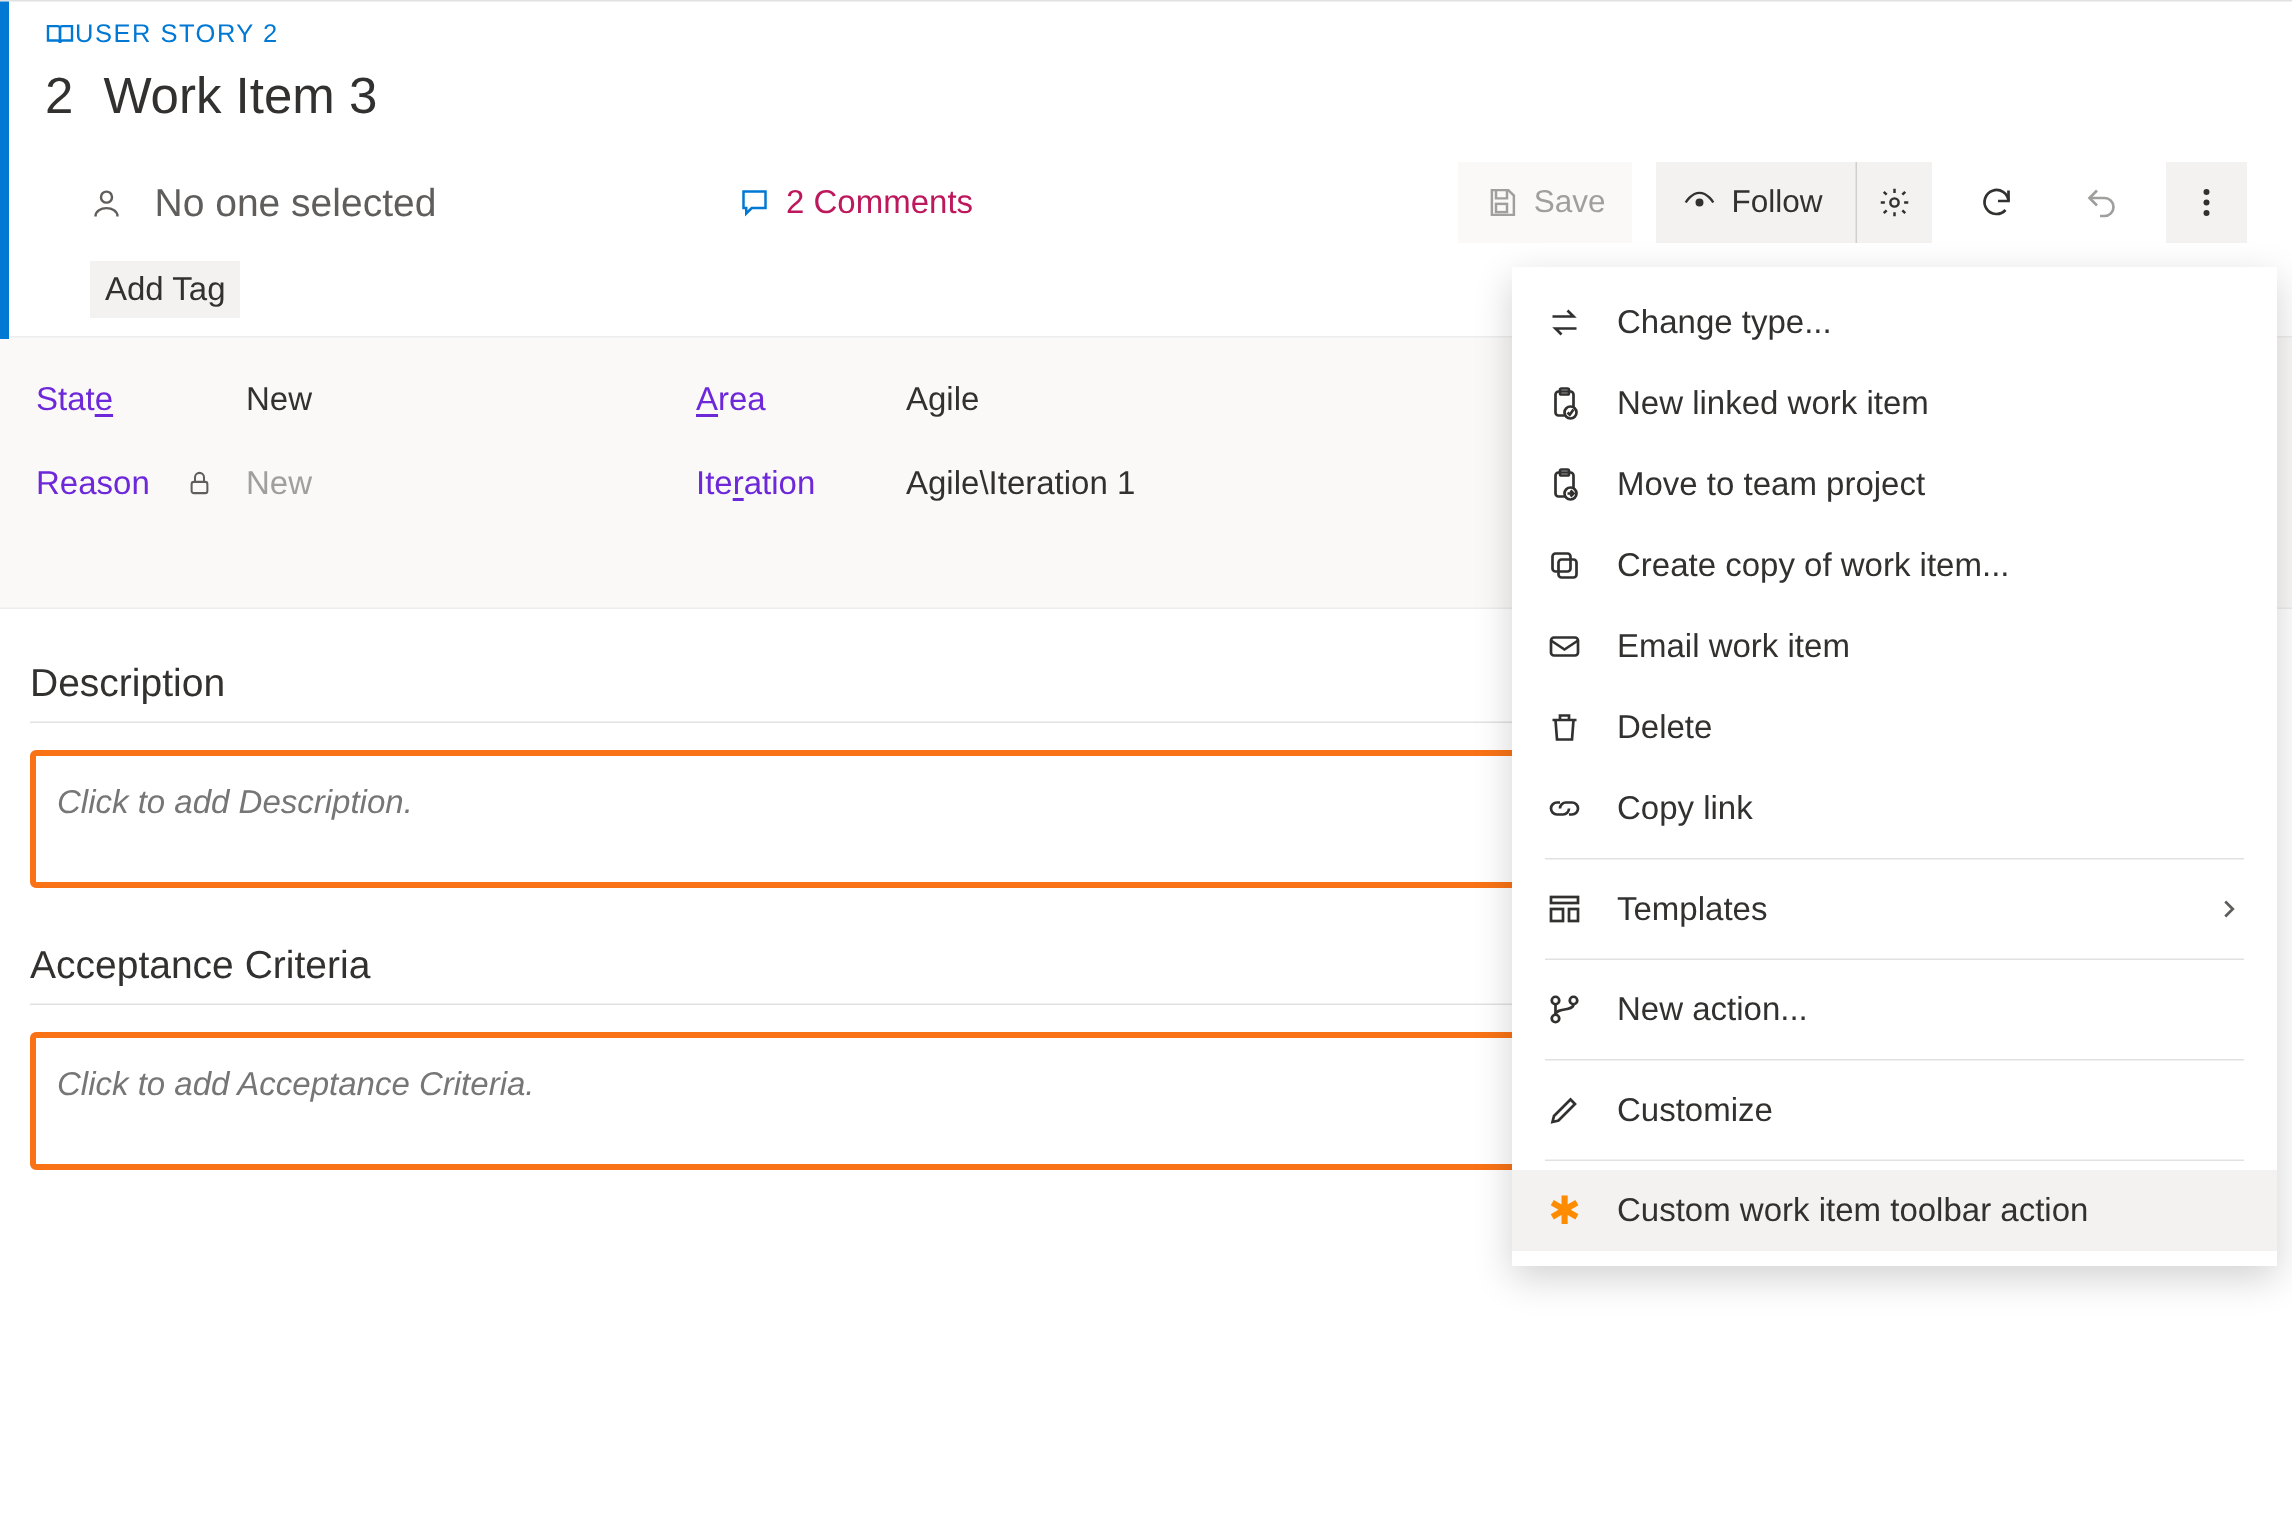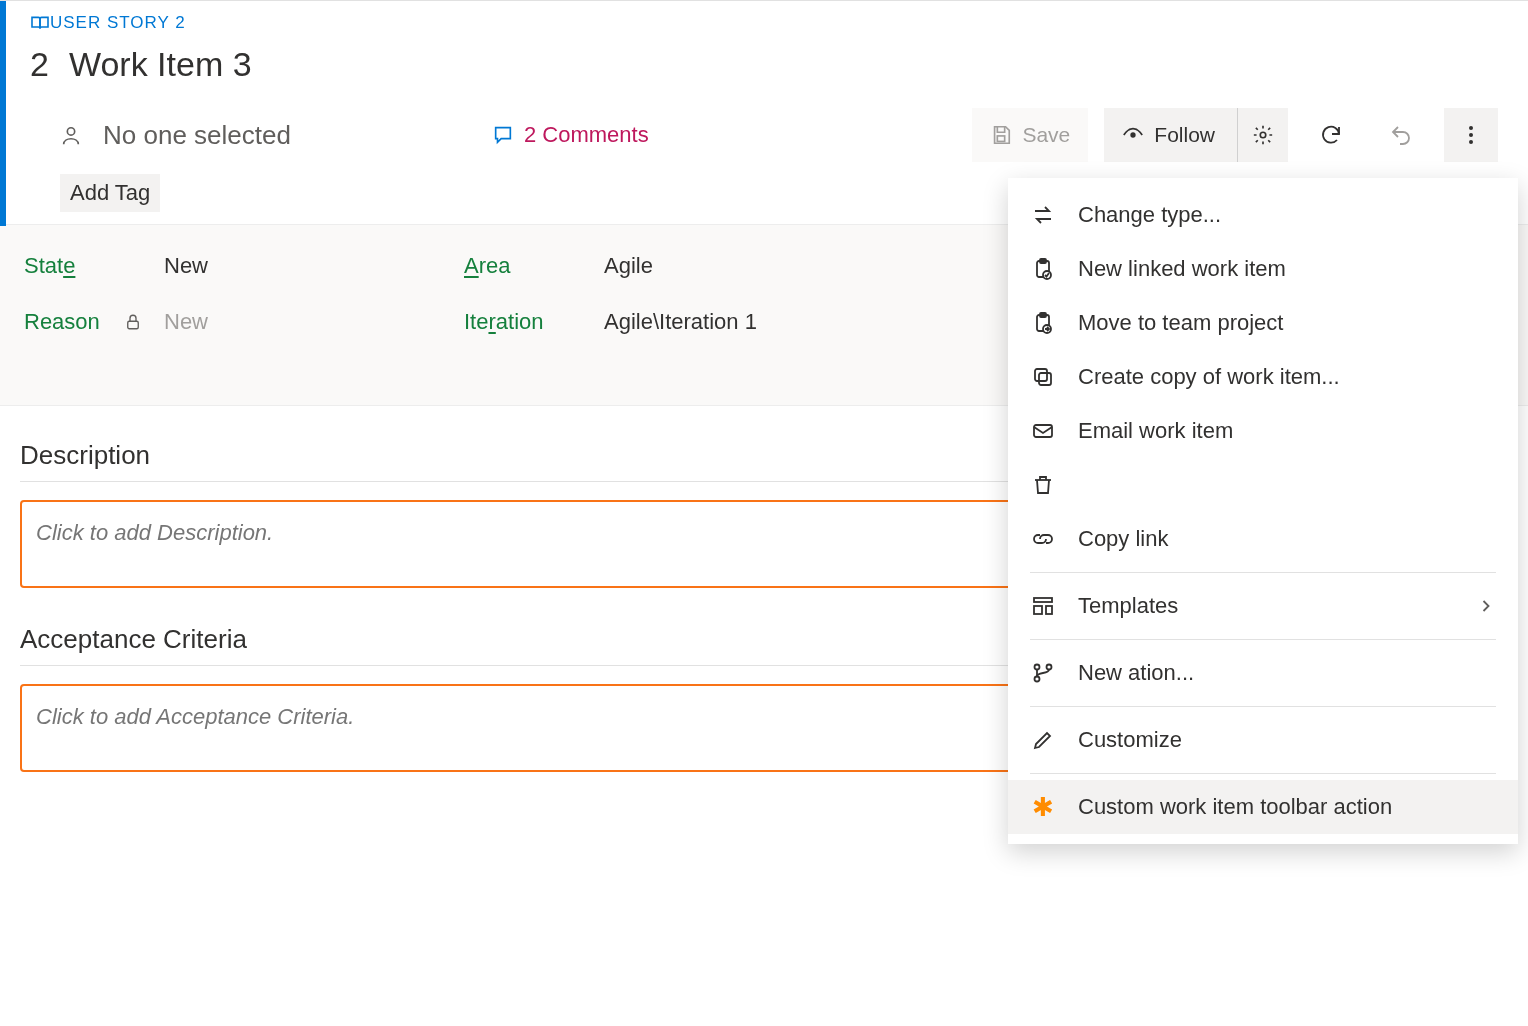--- a/index.html
+++ b/index.html
@@ -134,41 +134,41 @@
       border-bottom: 1px solid #ededed;
       padding: 28px 24px 70px 24px;
     }
     .fields-grid {
       display: grid;
       grid-template-columns: 100px 40px 300px 140px 300px;
       row-gap: 30px;
       align-items: center;
       font-size: 22px;
     }
-    .fld-label { color: #15803d; }
+    .fld-label { color: #6d28d9; }
     .fld-label .ul { text-decoration: underline; text-underline-offset: 3px;}
     .state-dot {
       width: 16px; height:16px; border-radius:50%; background:#bdbdbd;
     }
     .lock-icon { width:18px; height:18px; color:#605e5c;}
     .fld-value { color:#323130; }
     .fld-value.muted { color:#a19f9d; }
     .content-section { padding: 34px 20px 20px 20px; }
     .section-title {
       font-size: 26px;
       font-weight: 400;
       margin-bottom: 6px;
     }
     .section-divider {
       height:1px;
       background:#e1e1e1;
       margin: 10px 0 18px 0;
     }
     .placeholder-box {
-      border: 2px solid #f97316;
+      border: 4px solid #f97316;
       border-radius: 4px;
       padding: 18px 14px 40px 14px;
       font-size: 22px;
       font-style: italic;
       color: #767676;
       margin-bottom: 36px;
     }
     
     .context-menu {
       position: absolute;
@@ -387,20 +387,21 @@
     <span class="menu-label">Email work item</span>
   </div>
   <div class="menu-item">
     <span class="menu-icon">
       <svg viewBox="0 0 24 24" width="24" height="24" fill="none" stroke="#323130" stroke-width="1.8">
         <path d="M4 7h16"></path>
           <path d="M9 7V4h6v3"></path>
           <path d="M6 7l1 13h10l1-13"></path>
       </svg>
     </span>
+    <span class="menu-label">Delete</span>
   </div>
   <div class="menu-item">
     <span class="menu-icon">
       <svg viewBox="0 0 24 24" width="24" height="24" fill="none" stroke="#323130" stroke-width="1.8">
         <path d="M9 12a4 4 0 0 1 4-4h4a4 4 0 0 1 0 8h-2"></path>
           <path d="M15 12a4 4 0 0 1-4 4H7a4 4 0 0 1 0-8h2"></path>
       </svg>
     </span>
     <span class="menu-label">Copy link</span>
   </div>
@@ -428,21 +429,21 @@
   <div class="menu-item">
     <span class="menu-icon">
       <svg viewBox="0 0 24 24" width="24" height="24" fill="none" stroke="#323130" stroke-width="1.8">
         <circle cx="6" cy="6" r="2.5"></circle>
           <circle cx="6" cy="18" r="2.5"></circle>
           <circle cx="18" cy="6" r="2.5"></circle>
         <path d="M6 8.5v7"></path>
           <path d="M18 8.5c0 5-12 2-12 7"></path>
       </svg>
     </span>
-    <span class="menu-label">New ation...</span>
+    <span class="menu-label">New action...</span>
   </div>
 
   <div class="menu-sep"></div>
 
   <div class="menu-item">
     <span class="menu-icon">
       <svg viewBox="0 0 24 24" width="24" height="24" fill="none" stroke="#323130" stroke-width="1.8">
         <path d="M4 20l4-1 11-11-3-3L5 16z"></path>
       </svg>
     </span>

